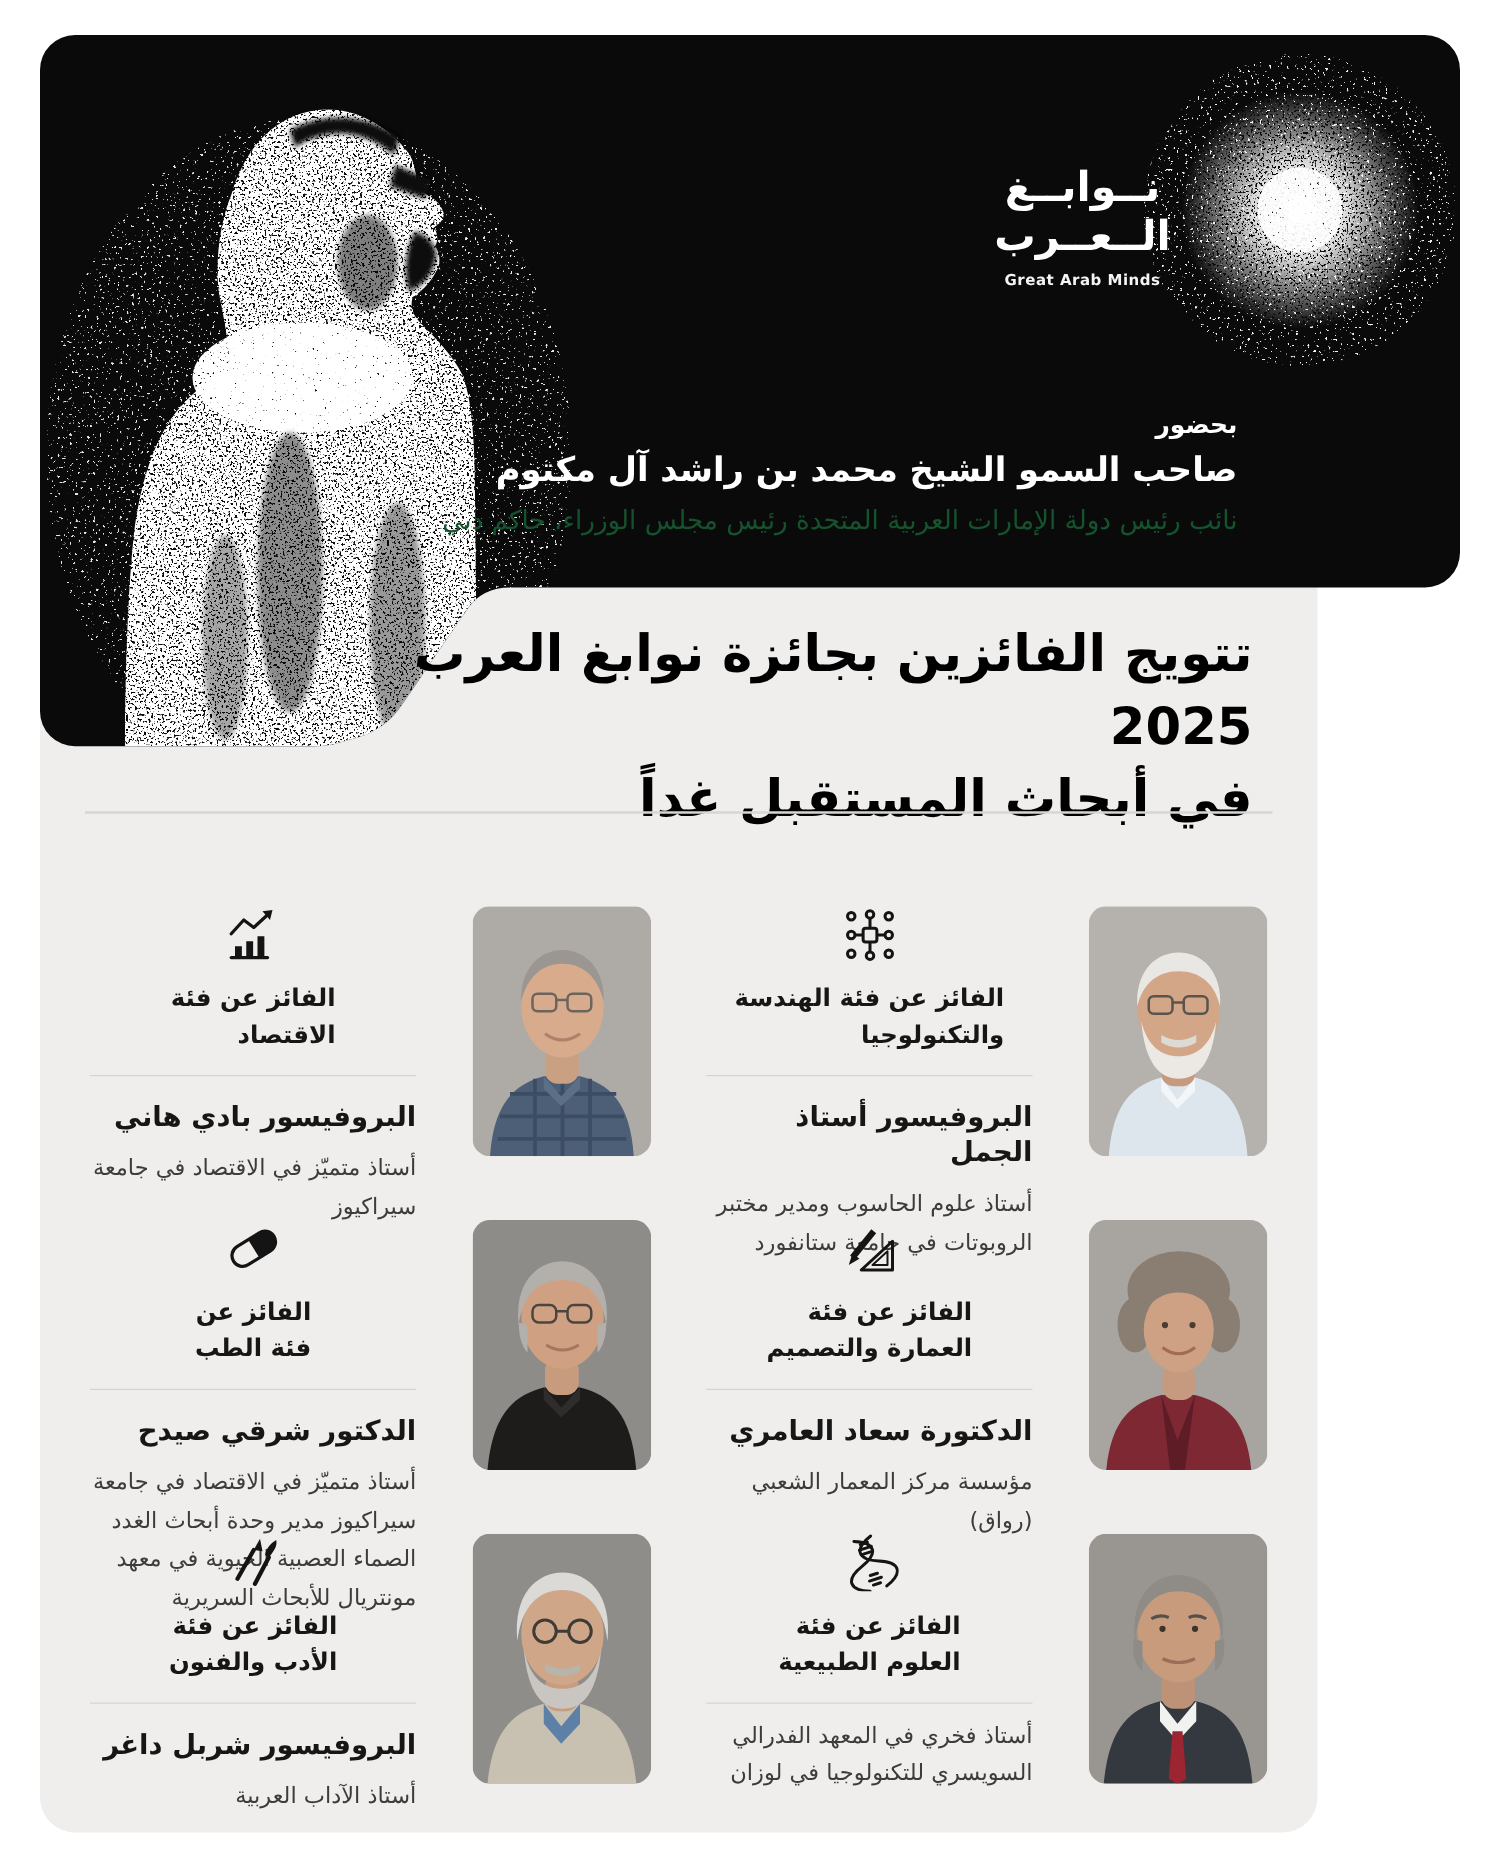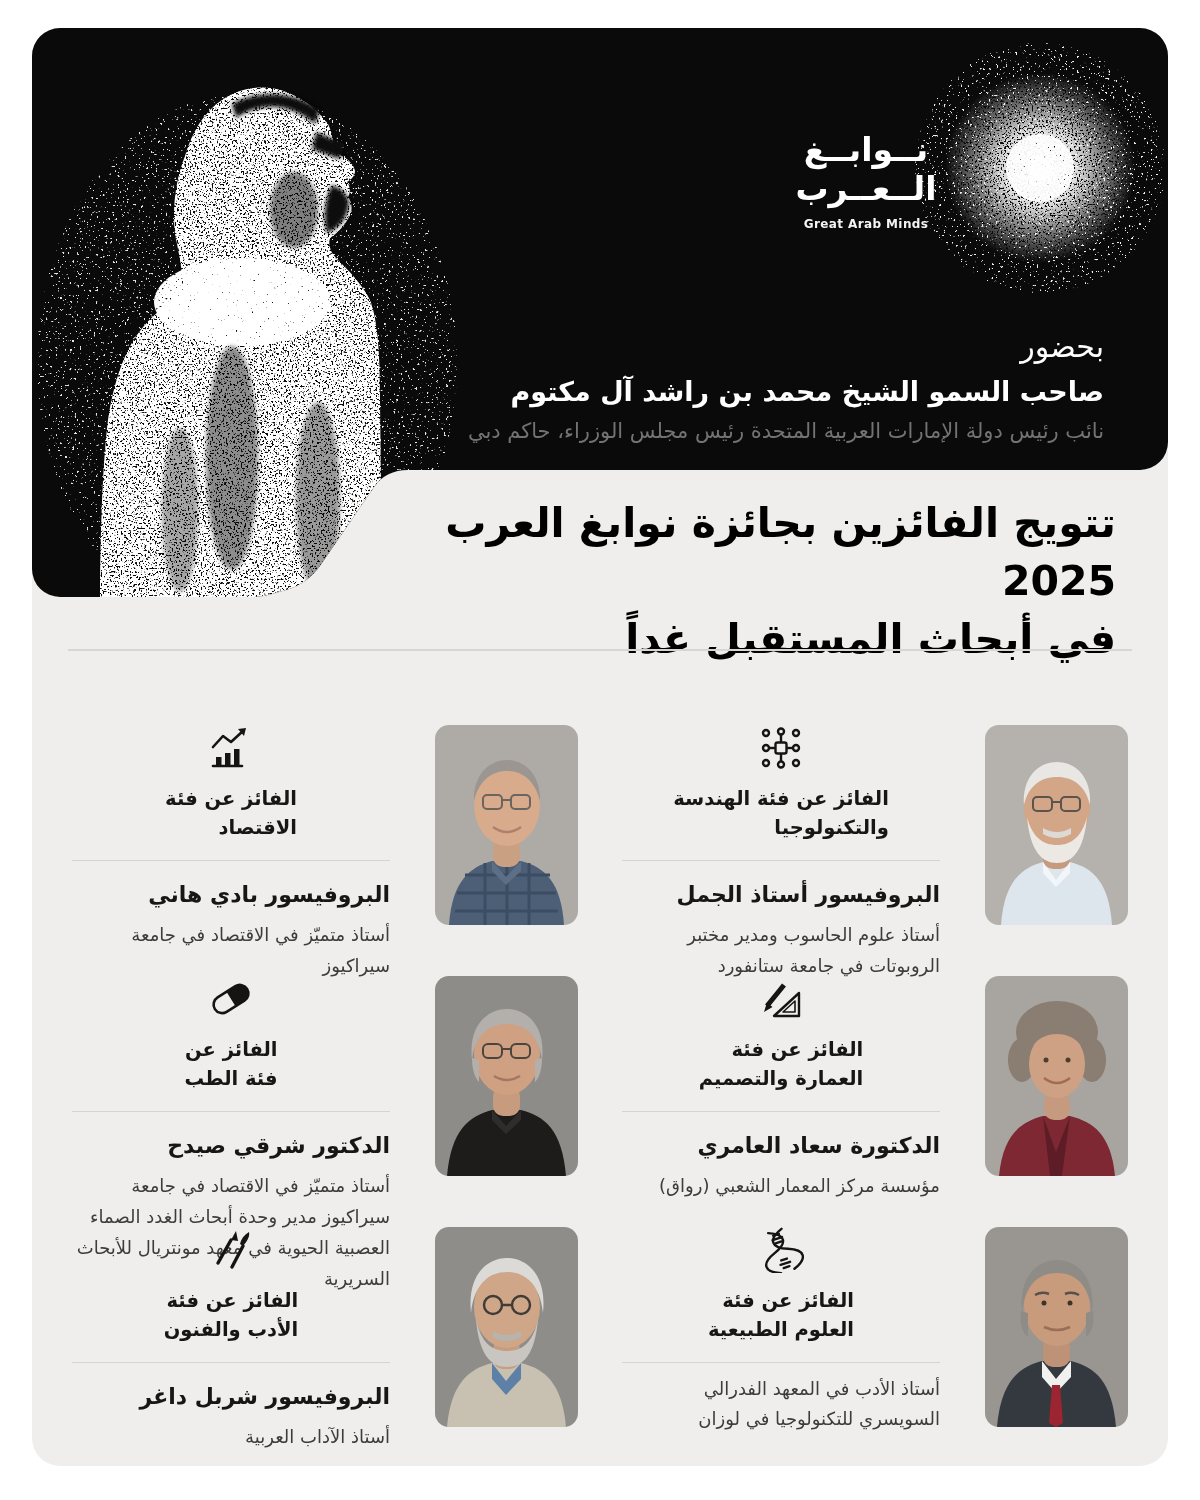--- a/index.html
+++ b/index.html
@@ -1,29 +1,29 @@
 <!DOCTYPE html>
 <html lang="ar"><head>
 <meta charset="utf-8">
 <style>
   html,body{margin:0;padding:0;background:#ffffff;width:1200px;height:1500px;overflow:hidden;
     font-family:"DejaVu Sans",sans-serif;}
-  .poster{position:relative;width:1136px;height:1438px;margin:28px 0 0 32px;
+  .poster{position:relative;width:1022px;height:1438px;margin:28px 0 0 32px;
     background:#f0eeec;border-radius:28px;}
   .header-art{position:absolute;top:0;left:0;width:1136px;height:572px;display:block;}
   
   .logo-block{position:absolute;left:758px;top:102px;width:152px;text-align:center;color:#fff;direction:rtl;}
   .logo-ar{font-size:33px;font-weight:700;line-height:39px;letter-spacing:1px;}
   .logo-en{font-size:12px;font-weight:700;letter-spacing:.4px;margin-top:9px;color:#f4f4f4;
     font-family:"DejaVu Sans",sans-serif;direction:ltr;}
   
   .attendance{position:absolute;right:64px;top:296px;width:660px;direction:rtl;text-align:right;color:#fff;}
-  .att-intro{font-size:30px;font-weight:400;line-height:1.5;}
+  .att-intro{font-size:20px;font-weight:700;line-height:1.5;}
   .att-name{font-size:27px;font-weight:700;line-height:1.55;margin-top:2px;}
-  .att-title{font-size:21px;font-weight:400;line-height:1.6;margin-top:2px;color:#737373;}
+  .att-title{font-size:21px;font-weight:400;line-height:1.6;margin-top:2px;color:#14532d;}
   
   .headline{position:absolute;right:52px;top:466px;width:700px;direction:rtl;text-align:right;
     color:#000000;font-size:41px;font-weight:700;line-height:1.42;}
   .top-divider{position:absolute;top:621px;left:36px;right:36px;height:0;border-top:2px solid #d8d6d3;}
   
   .cards{position:absolute;top:697px;left:40px;right:40px;display:grid;
     grid-template-columns:1fr 1fr;column-gap:44px;row-gap:46px;grid-auto-rows:205px;direction:rtl;}
   .card{display:flex;gap:45px;align-items:flex-start;}
   .photo{width:143px;height:200px;border-radius:14px;overflow:hidden;flex:none;}
   .photo svg{display:block;width:100%;height:100%;}
@@ -322,21 +322,21 @@
                   <line x1="20" y1="41" x2="26" y2="41"></line>
               </g>
             </svg>
           </span>
           <div class="cat-text">
             <div>الفائز عن فئة</div>
             <div>العلوم الطبيعية</div>
           </div>
         </div>
         <div class="card-divider"></div>
-        <p class="desc">أستاذ الأدب في المعهد الفدرالي السويسري للتكنولوجيا في لوزان</p>
+        <p class="desc">أستاذ فخري في المعهد الفدرالي السويسري للتكنولوجيا في لوزان</p>
       </div>
     </article>
 
     <article class="card">
       <div class="photo">
         <svg viewBox="0 0 143 200">
             <rect width="143" height="200" fill="#8f8d8a"></rect>
           <path d="M12 200 C16 156 34 142 57 136 L86 136 C110 142 127 156 131 200 Z" fill="#c8c1b2"></path>
           <path d="M57 136 L71 154 L86 136 L86 152 L71 168 L57 152 Z" fill="#5d80a6"></path>
           <rect x="58" y="112" width="27" height="30" rx="10" fill="#c69d80"></rect>

